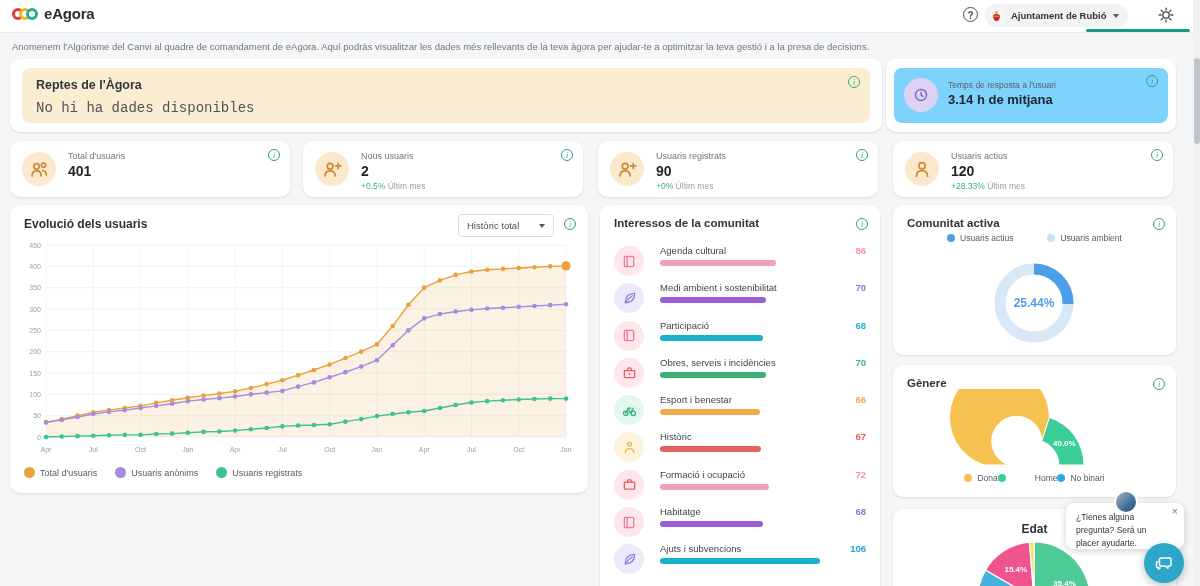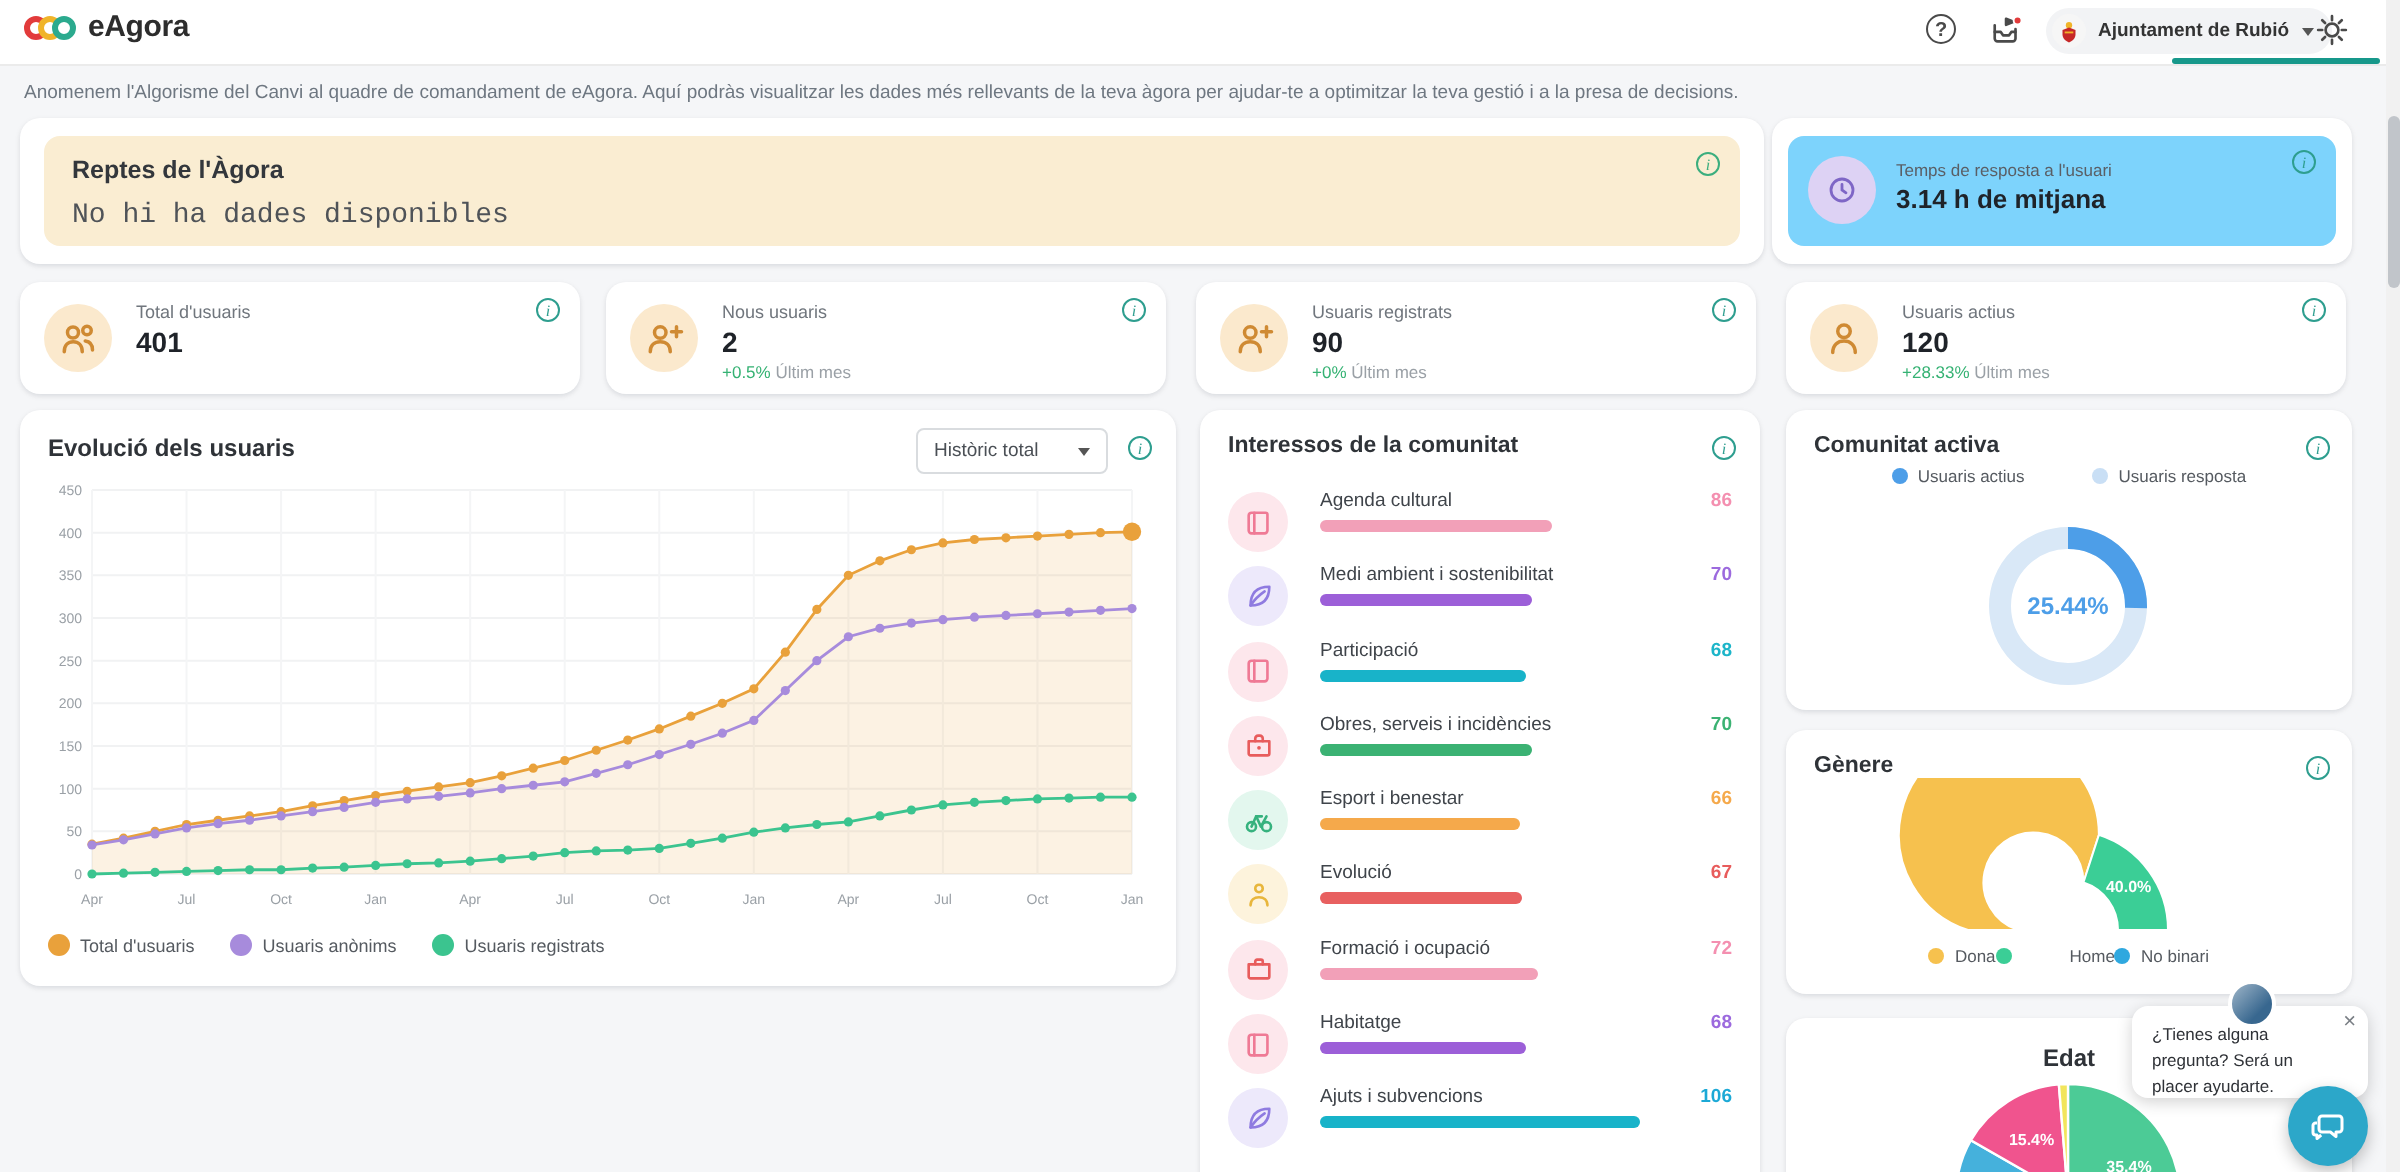--- a/index.html
+++ b/index.html
@@ -11,21 +11,21 @@
     border-bottom:1px solid #ebebeb;}
   #logo{position:absolute;left:12px;top:5px;display:flex;align-items:center;gap:6px;}
   .ring{width:12px;height:12px;border-radius:50%;border:3.2px solid;box-sizing:border-box;background:#fff;}
   .ring+.ring{margin-left:-5px;}
   #brand-text{font-size:15px;font-weight:bold;color:#2d2d2d;letter-spacing:-.2px;}
   .hicon{position:absolute;top:7px;cursor:pointer;}
   #help-icon{left:963px;width:15px;height:15px;border:1.4px solid #4a4a4a;border-radius:50%;
     color:#4a4a4a;font-size:10px;line-height:15px;text-align:center;font-weight:bold;box-sizing:border-box;}
   #help-icon::before{content:"?";}
   #notif-icon{left:995px;}
-  #org-pill{position:absolute;left:1023px;top:4px;height:23px;background:#f2f3f5;border-radius:12px;
+  #org-pill{position:absolute;left:985px;top:4px;height:23px;background:#f2f3f5;border-radius:12px;
     display:flex;align-items:center;gap:6px;padding:0 9px 0 3px;cursor:pointer;}
   #org-pill .txt{font-size:9.5px;font-weight:600;color:#333;}
   .chev{width:0;height:0;border-left:3.5px solid transparent;border-right:3.5px solid transparent;
     border-top:4.5px solid #555;}
   #gear-icon{left:1158px;top:7px;}
   #header-accent{position:absolute;left:1086px;top:29px;width:104px;height:3px;background:#17988B;border-radius:2px;}
   #intro{position:absolute;left:12px;top:41px;font-size:9.5px;color:#6e7781;}
   
   .info{position:absolute;width:12px;height:12px;border:1.1px solid #2E9E8F;border-radius:50%;
     color:#2E9E8F;font-size:8px;line-height:11px;text-align:center;box-sizing:border-box;cursor:pointer;}
@@ -448,21 +448,21 @@
         <div class="int-bar" style="background: rgb(245, 169, 75); width: 100px;"></div>
         <div class="int-value" style="color: rgb(245, 169, 75);">66</div>
       </div>
       <div class="int-row">
         <div class="int-icon" style="background: rgb(253, 243, 220);">
           <svg width="15" height="15" viewBox="0 0 16 16" fill="none" stroke="#E8B63C" stroke-width="1.4" stroke-linecap="round" stroke-linejoin="round">
             <circle cx="8" cy="4.5" r="2"></circle>
             <path d="M3.5 13.5c0-2.8 2-4.3 4.5-4.3s4.5 1.5 4.5 4.3"></path>
           </svg>
         </div>
-        <div class="int-label">Evolució</div>
+        <div class="int-label">Històric</div>
         <div class="int-bar" style="background: rgb(232, 96, 96); width: 101px;"></div>
         <div class="int-value" style="color: rgb(232, 92, 92);">67</div>
       </div>
       <div class="int-row">
         <div class="int-icon" style="background: rgb(253, 231, 236);">
           <svg width="15" height="15" viewBox="0 0 16 16" fill="none" stroke="#E85C5C" stroke-width="1.4" stroke-linecap="round" stroke-linejoin="round">
             <path d="M2.5 5.5h11V12a1 1 0 0 1-1 1h-9a1 1 0 0 1-1-1Z"></path>
             <path d="M6 5.5V4a1 1 0 0 1 1-1h2a1 1 0 0 1 1 1v1.5"></path>
           </svg>
         </div>
@@ -498,21 +498,21 @@
 <div class="card" id="com-card">
   <div class="card-title" style="font-size:11.5px;">Comunitat activa</div>
   <span class="info" style="right:11px;top:13px;"></span>
   <div id="com-legend">
       <div class="leg-item">
         <div class="leg-dot" style="background: rgb(77, 158, 232); width: 8px; height: 8px;"></div>
         <div class="leg-txt" style="font-size: 8.5px;">Usuaris actius</div>
       </div>
       <div class="leg-item">
         <div class="leg-dot" style="background: rgb(201, 223, 245); width: 8px; height: 8px;"></div>
-        <div class="leg-txt" style="font-size: 8.5px;">Usuaris resposta</div>
+        <div class="leg-txt" style="font-size: 8.5px;">Usuaris ambient</div>
       </div>
     </div>
   <svg id="community-svg" style="position:absolute;left:0;top:44px;" width="283" height="104">
       <circle cx="141" cy="54" r="34" fill="none" stroke="#D9E8F7" stroke-width="11"></circle>
       <circle cx="141" cy="54" r="34" fill="none" stroke="#4D9EE8" stroke-width="11" stroke-dasharray="54.34703963298056 213.62830044410595" transform="rotate(-90 141 54)"></circle>
       <text x="141" y="58" text-anchor="middle" font-size="12" font-weight="bold" fill="#4D9EE8">25.44%</text>
     </svg>
 </div>
 
 <div class="card" id="gen-card">

